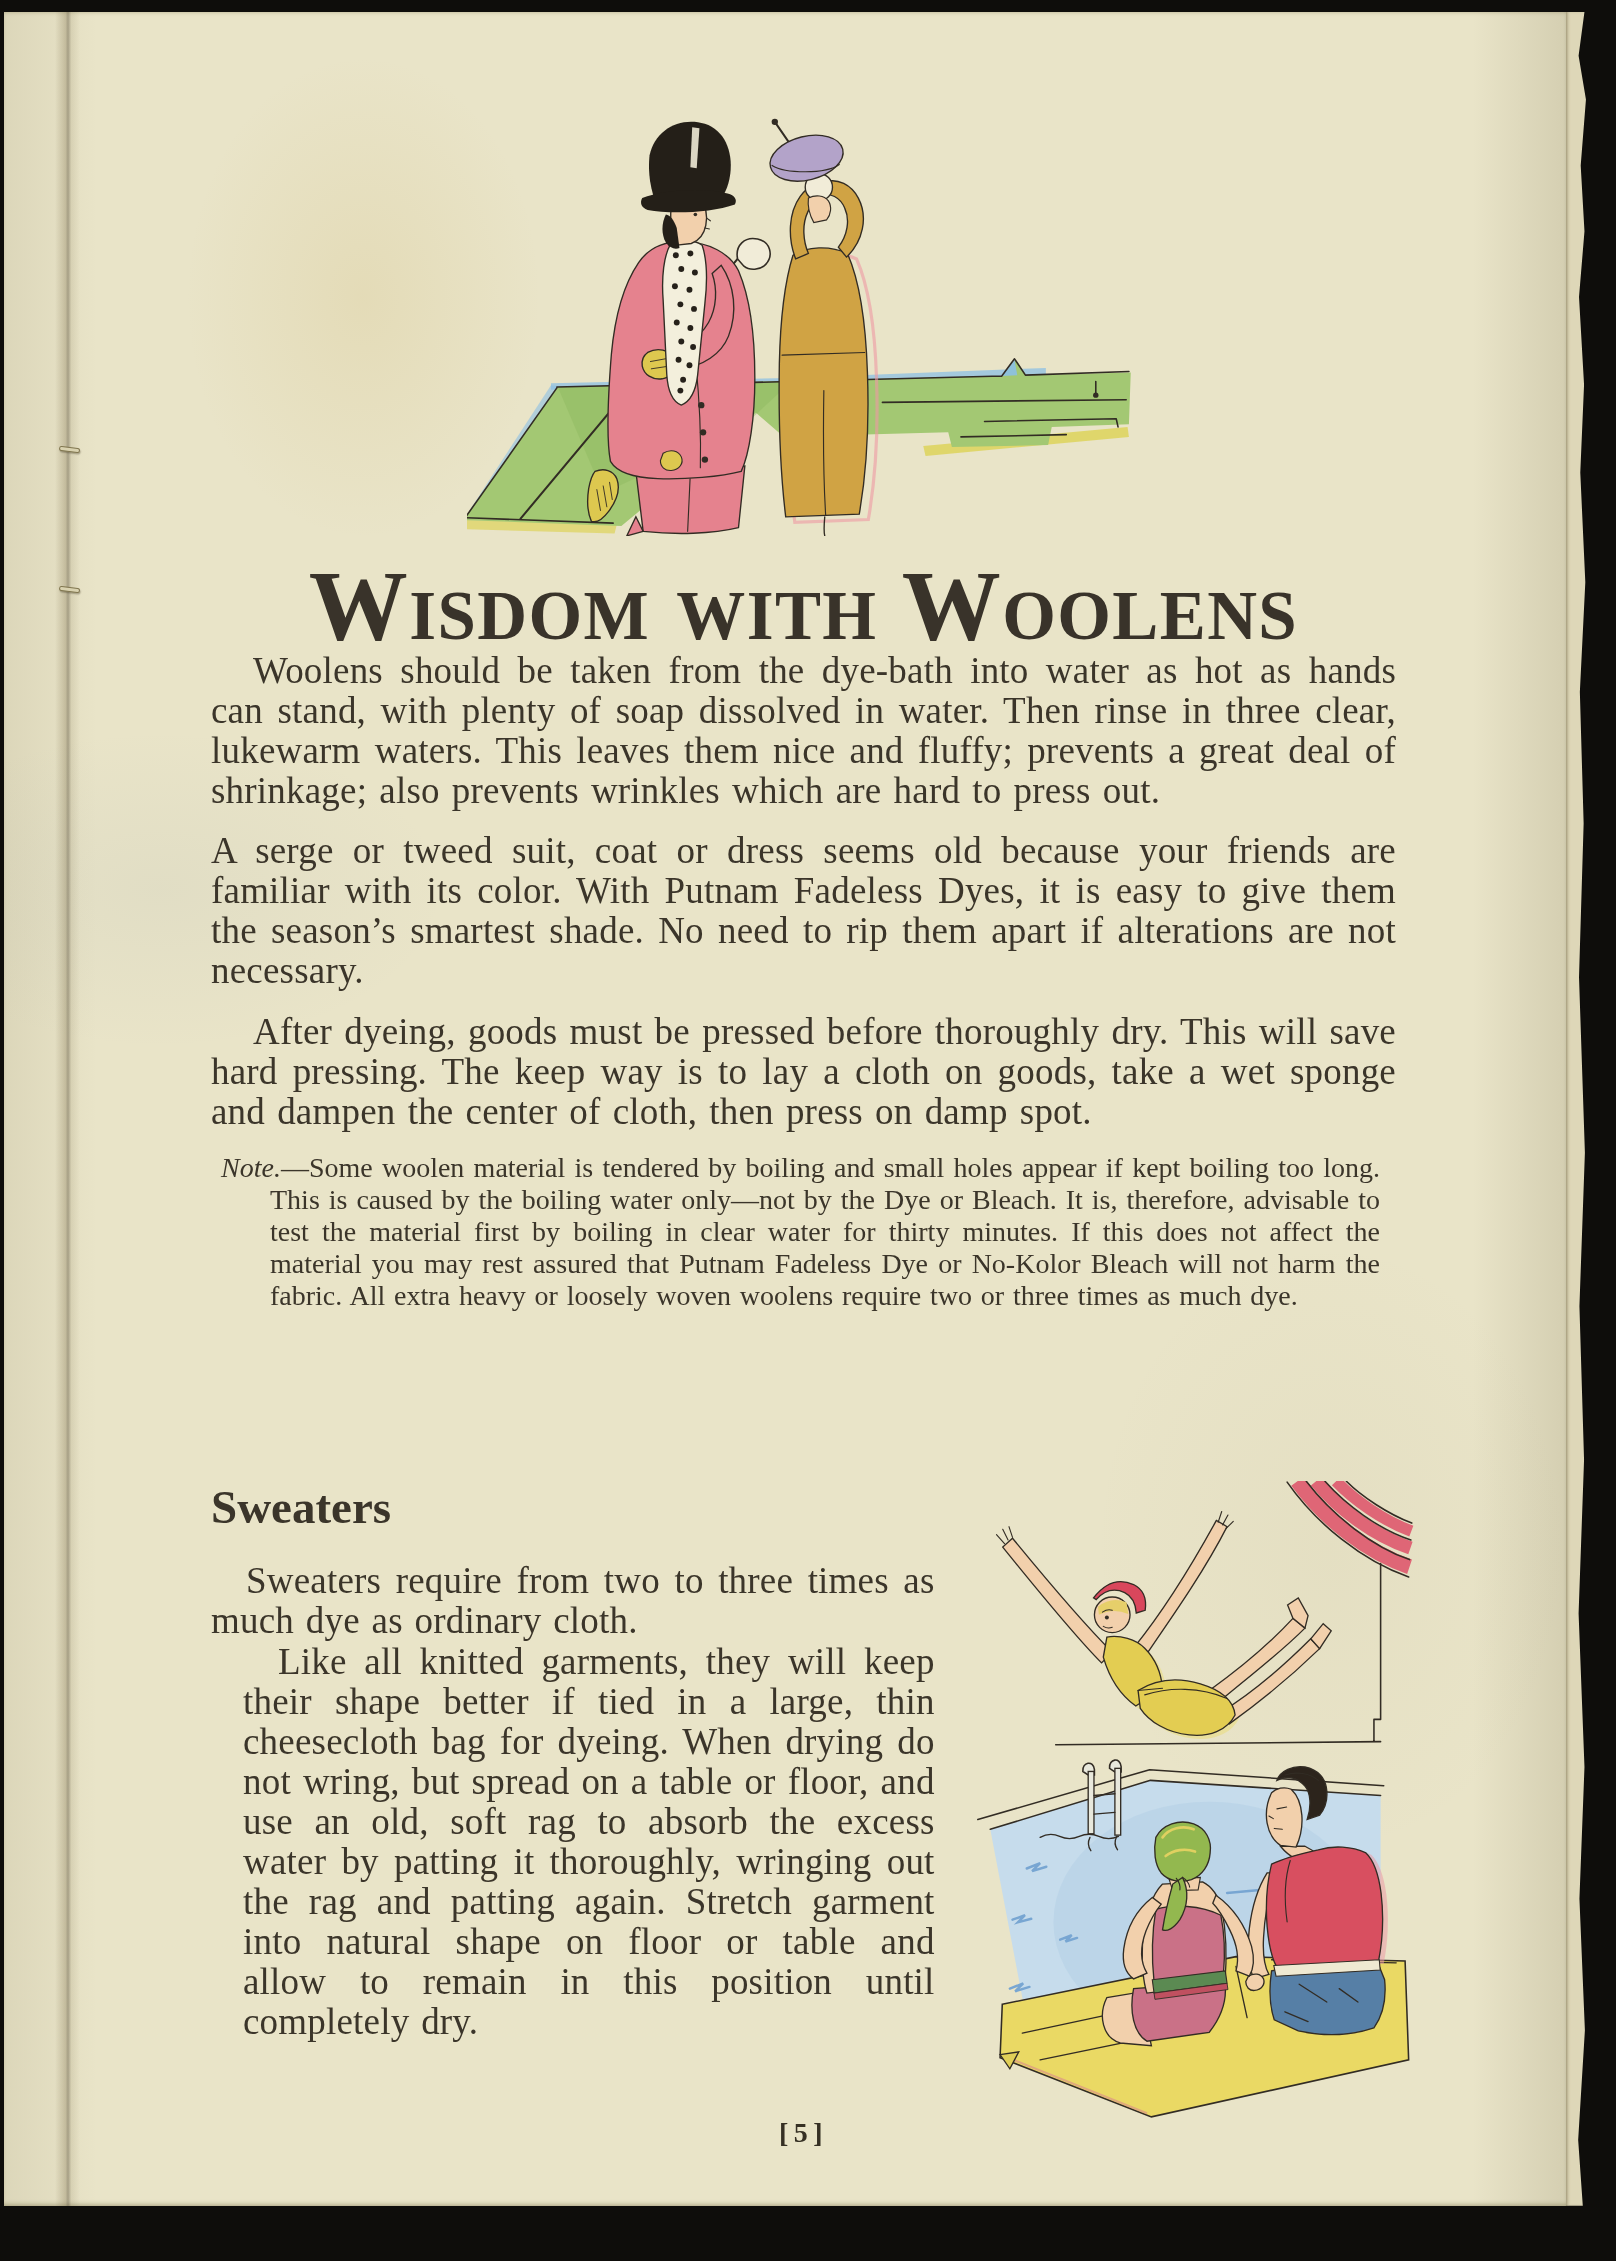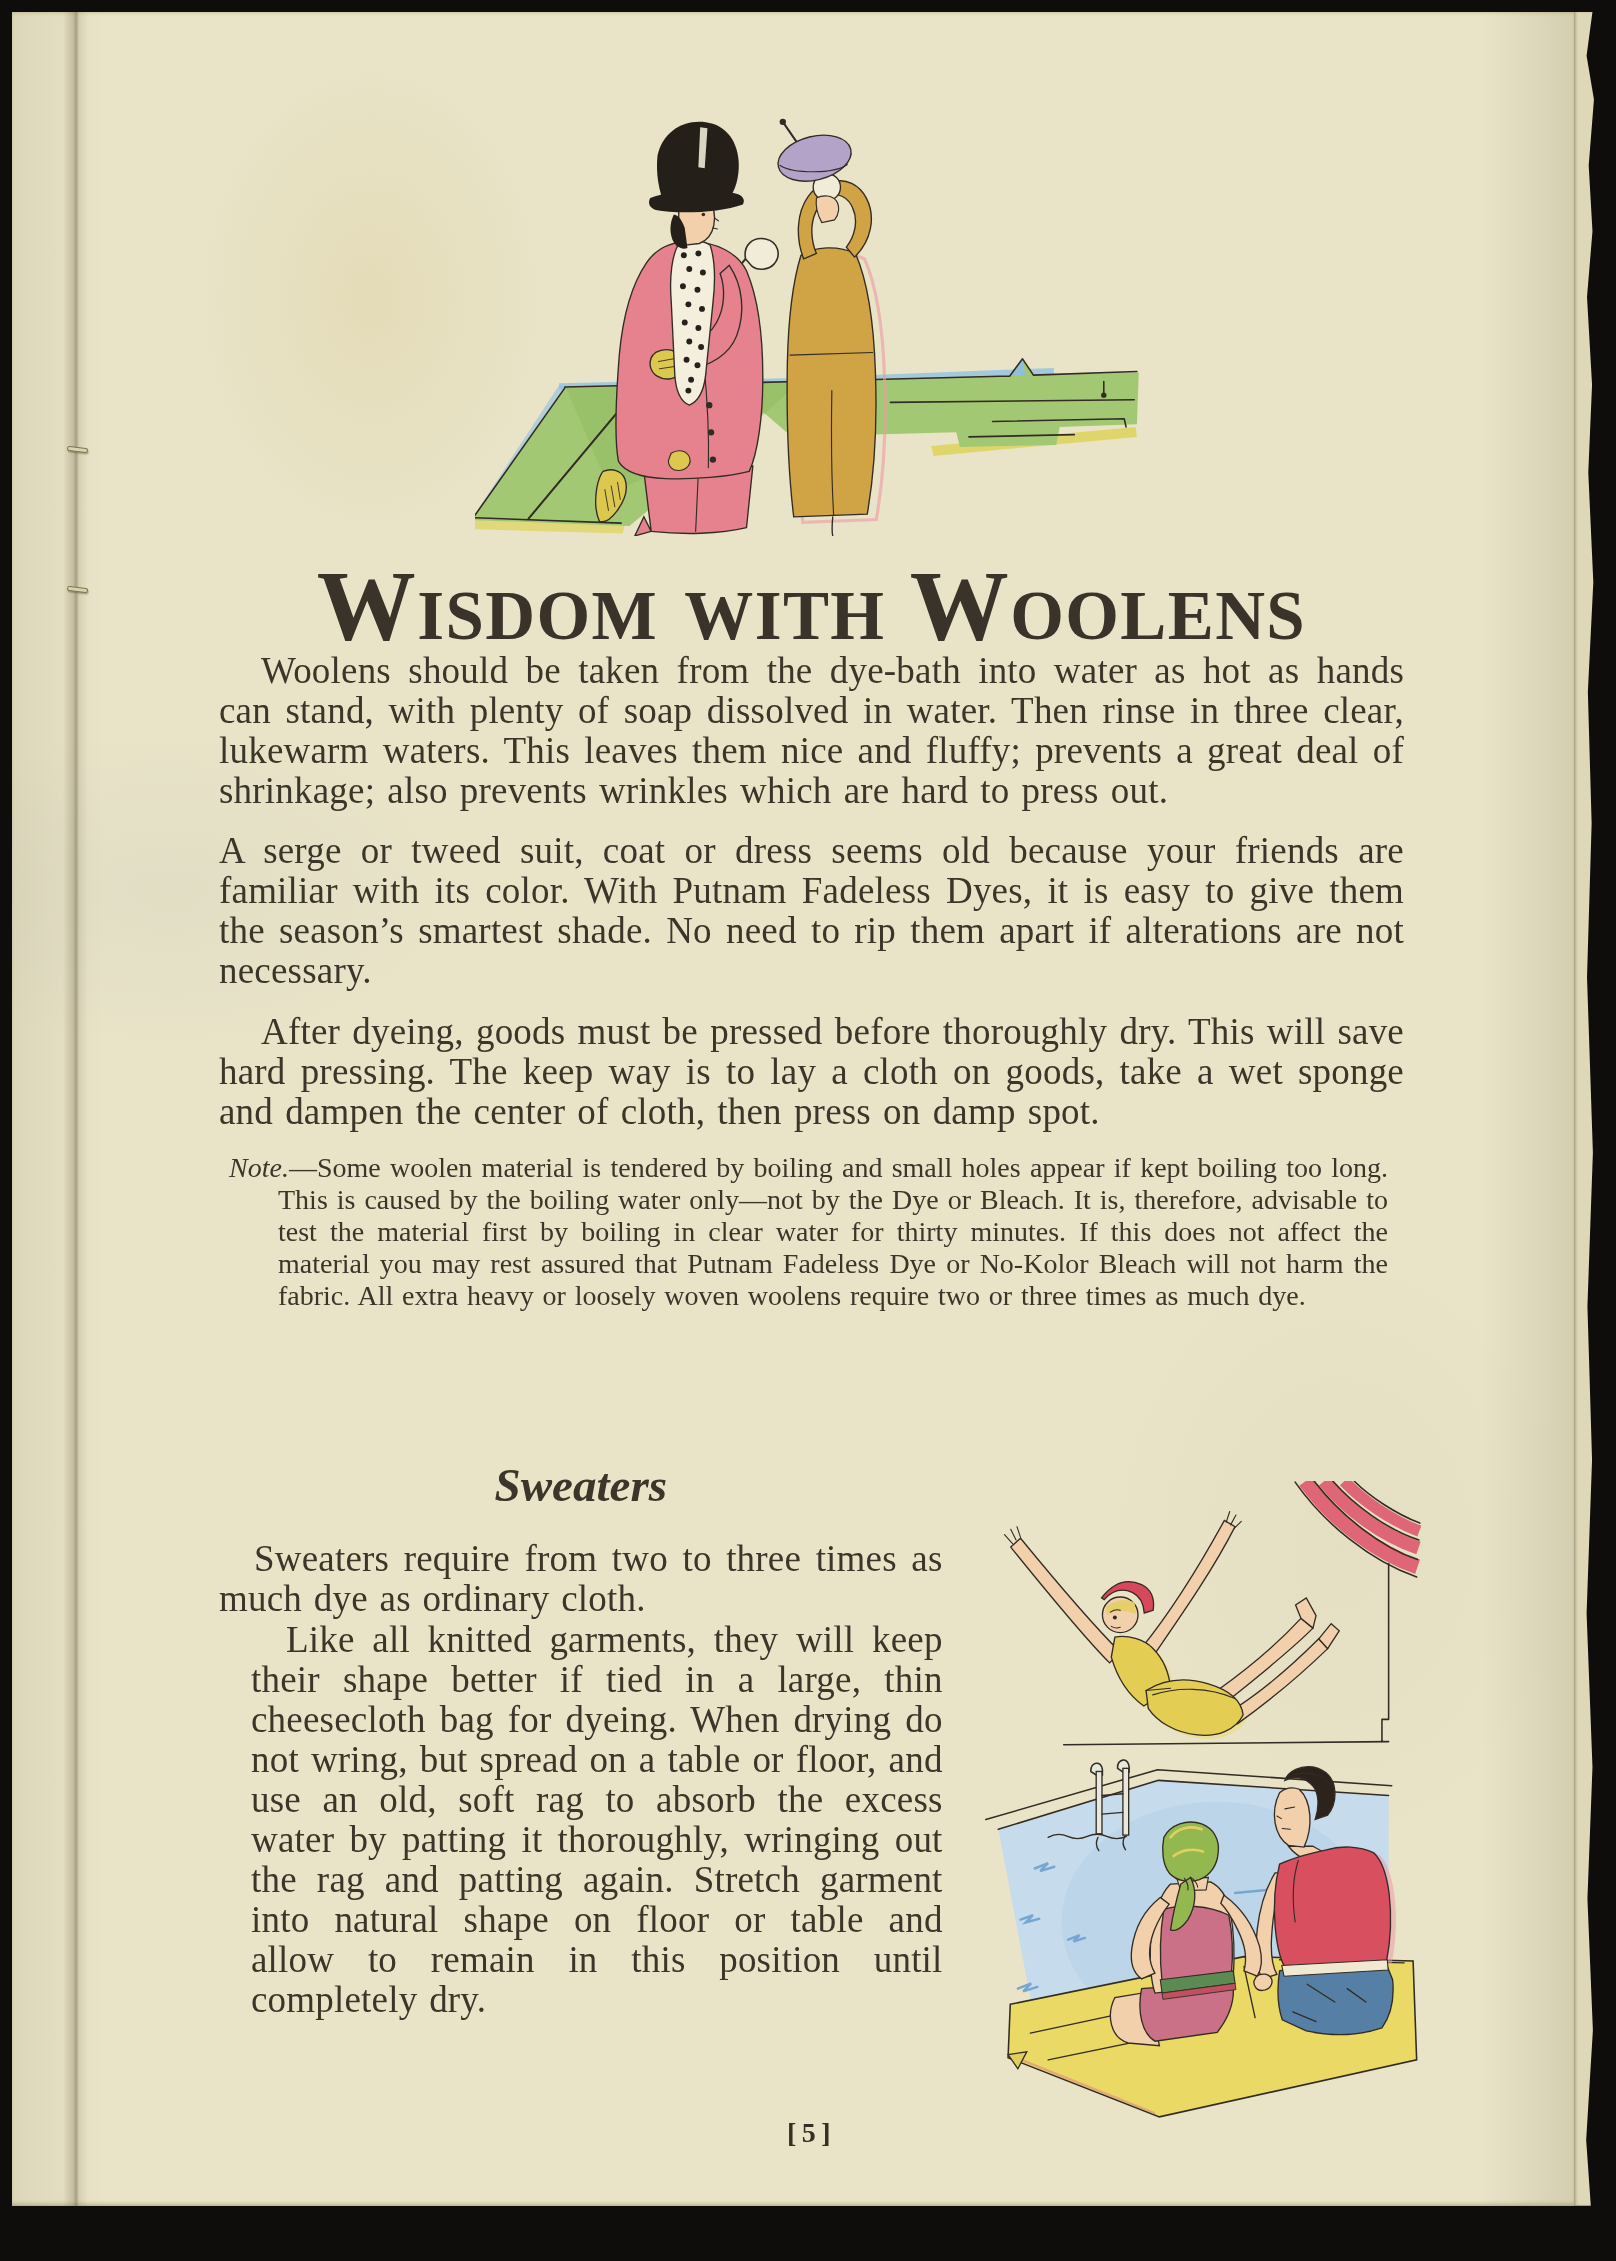--- a/index.html
+++ b/index.html
@@ -4,21 +4,21 @@
 <style>
   * { margin:0; padding:0; box-sizing:border-box; }
   html,body { background:#0e0d0b; }
   .scan {
     position:relative; width:1616px; height:2261px;
     background:#0e0d0b; overflow:hidden;
     font-family:"Liberation Serif","DejaVu Serif",serif;
     color:#3b352a;
   }
   .paper {
-    position:absolute; left:12px; top:11.8px; width:1562px; height:2194px;
+    position:absolute; left:4px; top:11.8px; width:1562px; height:2194px;
     background-color:#e9e4c8;
     background-image:
       radial-gradient(ellipse 254px 345px at 23% 13%, rgba(193,160,72,0.13), transparent 70%),
       radial-gradient(ellipse 409px 227px at 10% 40%, rgba(120,135,150,0.07), transparent 70%),
       radial-gradient(ellipse 318px 409px at 85% 70%, rgba(150,140,100,0.06), transparent 75%),
       linear-gradient(90deg, rgba(105,95,60,0.10) 0%, rgba(0,0,0,0) 6%, rgba(0,0,0,0) 94%, rgba(105,95,60,0.16) 100%);
     box-shadow: inset 0 -4.1px 5.4px -3.2px rgba(110,100,60,0.55), inset 0 2.7px 3.6px -2.3px rgba(110,100,60,0.35);
     padding-left: 36px;
   }
   .deckle {
@@ -61,22 +61,22 @@
   .note {
     margin:20px 16px 0 10px; padding-left:49px; text-indent:-49px;
     font-size:28px; line-height:32px; text-align:justify;
     color:#3b352a; word-spacing:1.8px;
   }
   .note i { font-style:italic; }
 
   .sweaters { position:absolute; left:207px; top:1444px; width:1185px; }
   .swim-wrap { float:right; width:450px; height:649px; margin:25px -13.6px 0 25px; overflow:visible; }
   .sweaters-heading {
-    margin-top:4px; text-align:center;
-    font-style:italic; font-weight:700; font-size:47px; line-height:1.1;
+    margin-top:26px; 
+    font-weight:700; font-size:47px; line-height:1.1;
     color:#3b352a;
   }
   .sp {
     font-size:37px; line-height:40px; text-align:justify; text-indent:35px;
     color:#3b352a; letter-spacing:0.2px; word-spacing:2.3px;
   }
   .sp.first { margin-top:28px; }
   .sp + .sp { margin-top:0.9px;margin-left:32px; }
 
   .page-number {

